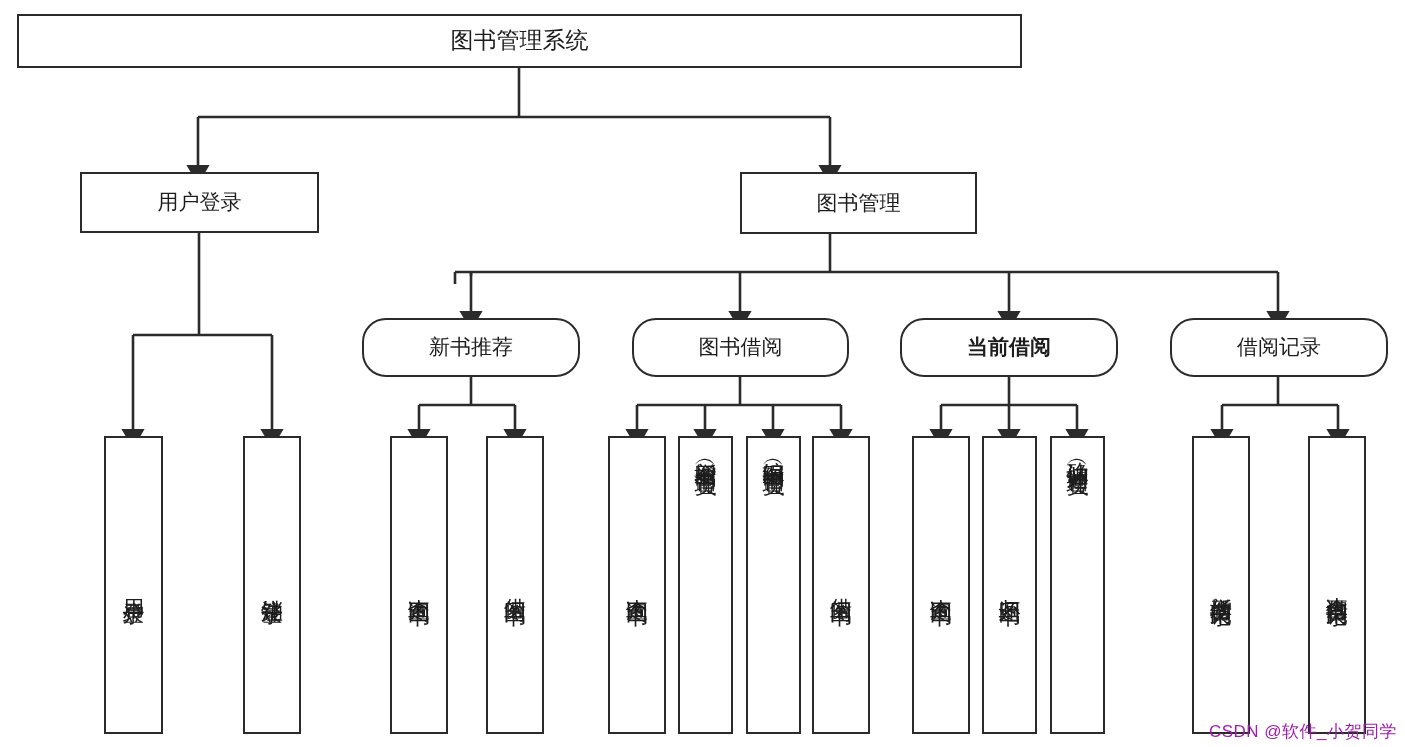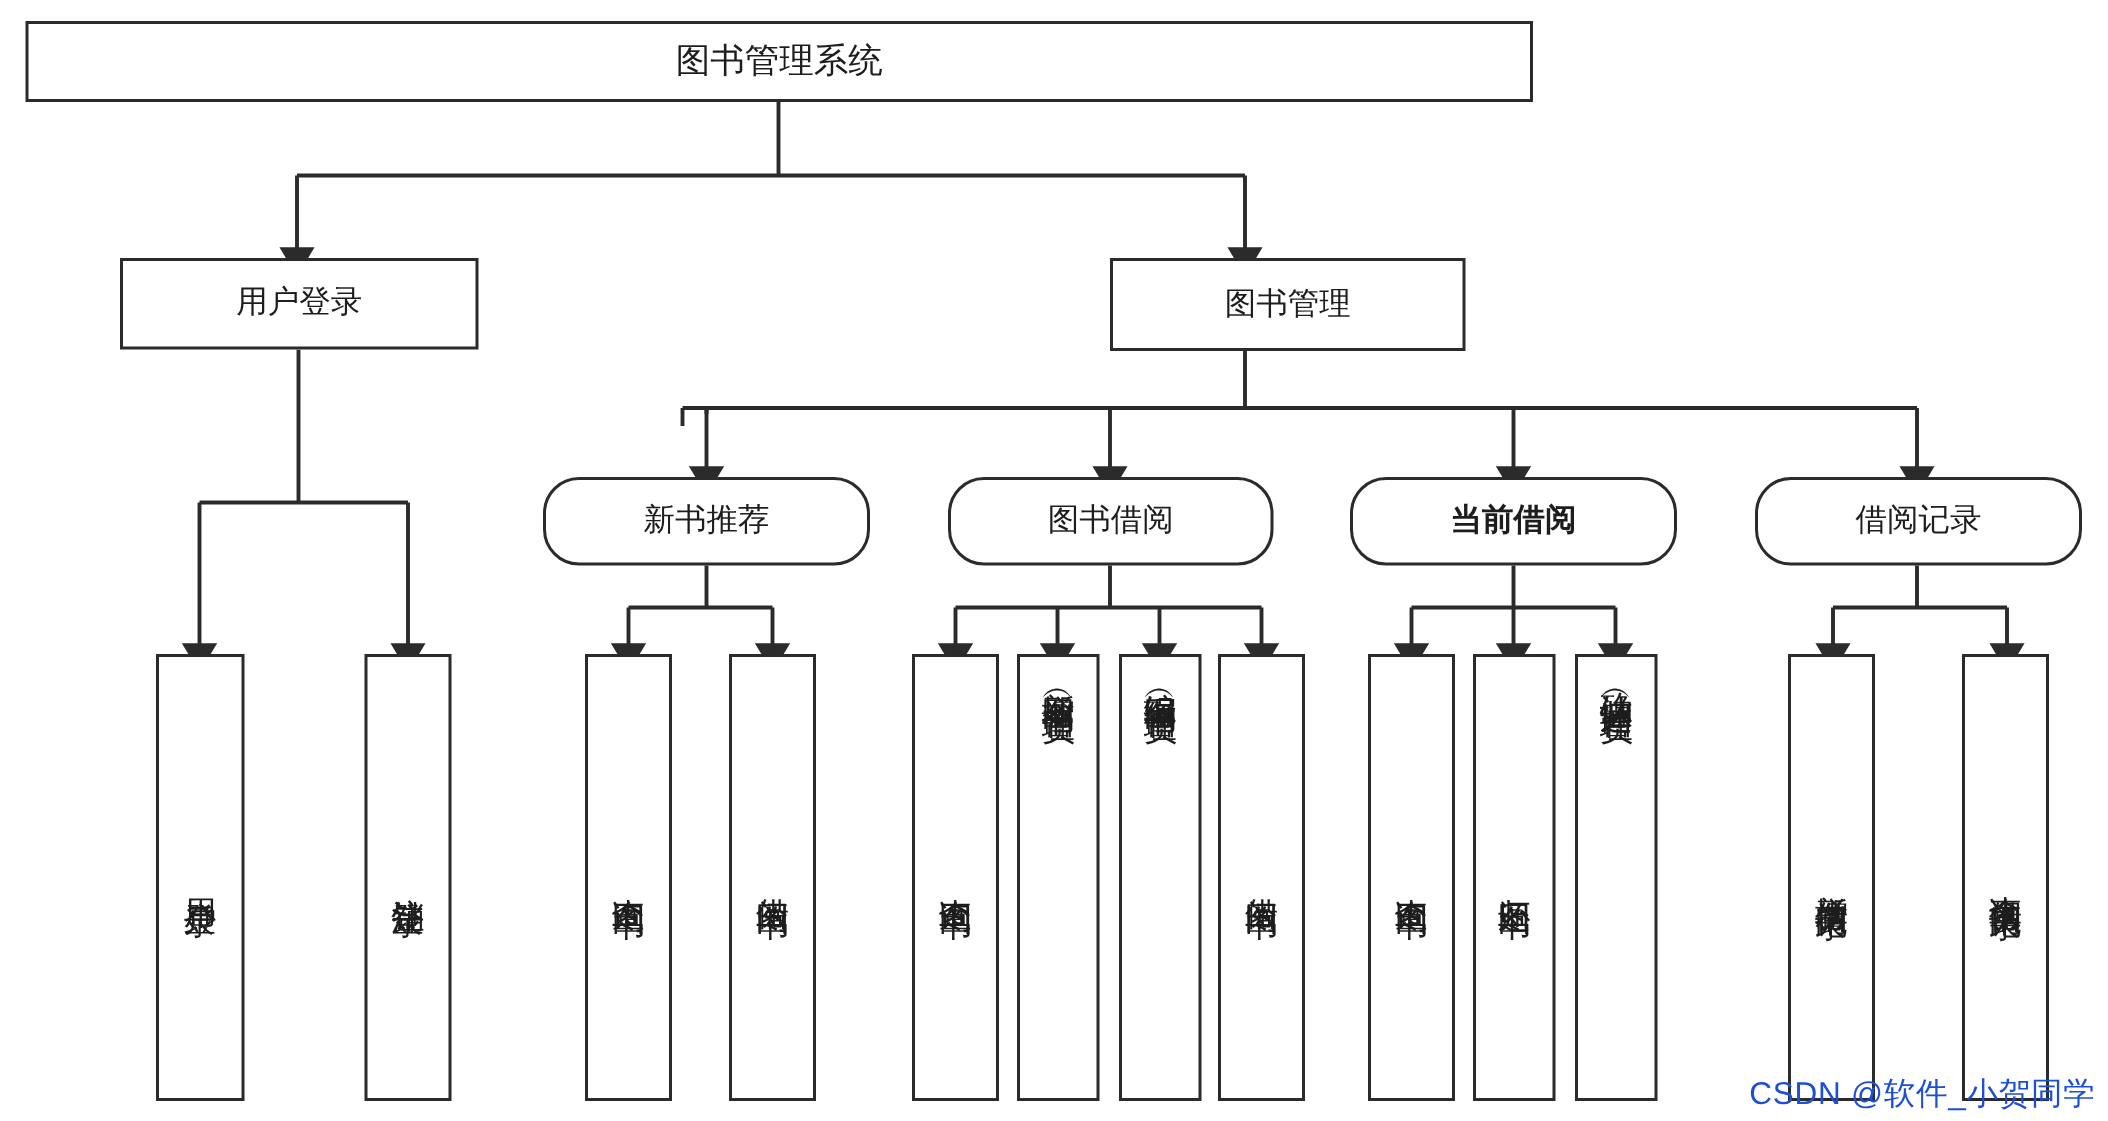--- a/index.html
+++ b/index.html
@@ -47,22 +47,22 @@
     font-size:22px;
     white-space:nowrap;
   }
   .leaf{align-items:center;justify-content:center;padding:6px 0;}
   .leaf.top .lbl{align-self:flex-start;}
 
   
   #watermark{
     position:absolute;
     right:8px;bottom:4px;
-    font-size:21px;
-    color:#1d4ed8;
+    font-size:17px;
+    color:#a21caf;
     letter-spacing:.5px;
     white-space:nowrap;
     user-select:none;
   }
 </style>
 </head>
 <body>
 
 <div id="canvas">
 

